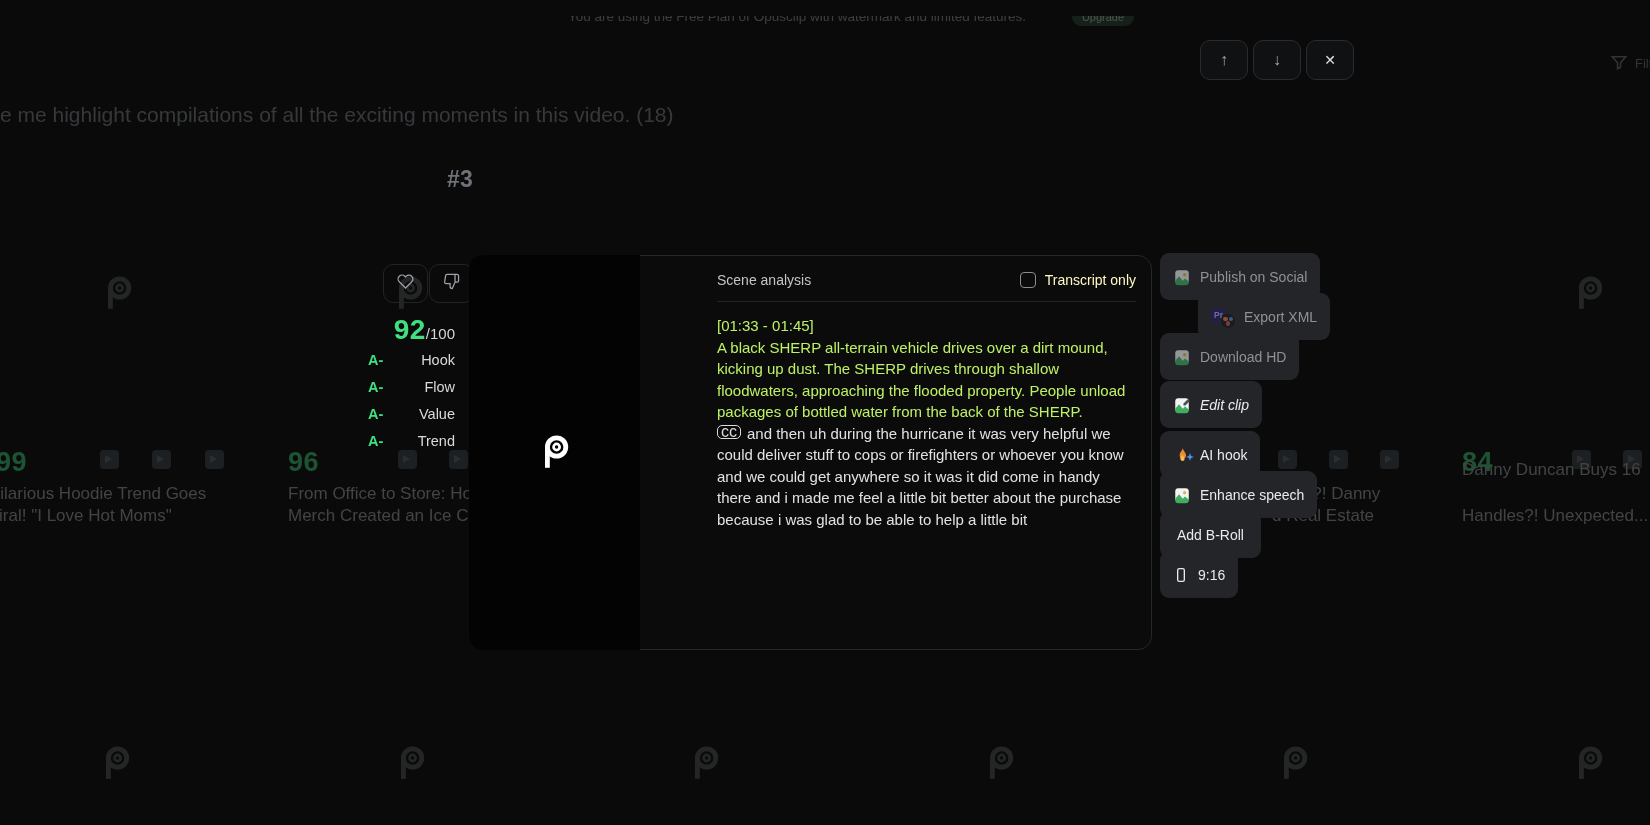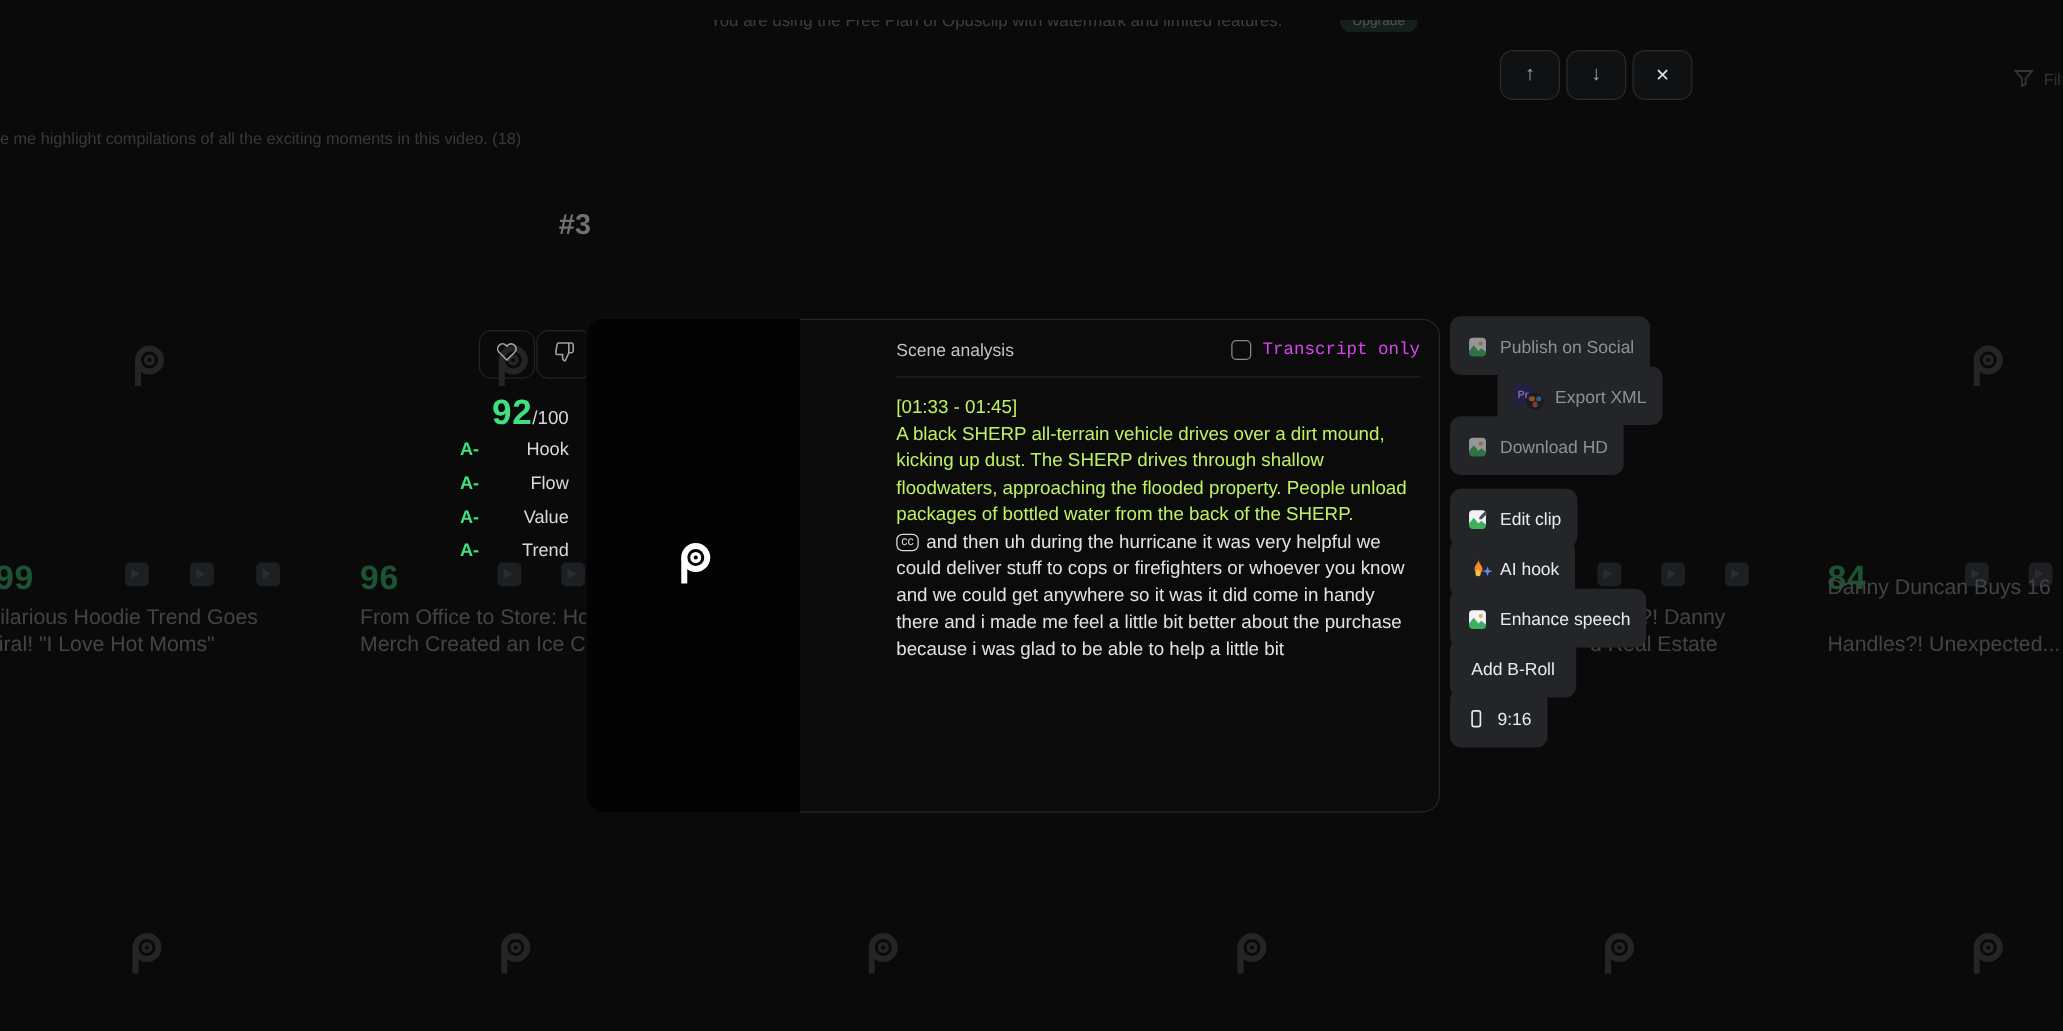--- a/index.html
+++ b/index.html
@@ -5,21 +5,21 @@
   html,body{margin:0;padding:0;background:#000;}
   #screen{position:relative;width:1650px;height:825px;overflow:hidden;background:#0a0a0b;
           font-family:"Liberation Sans","DejaVu Sans",sans-serif;color:#e8e9ea;}
 
   
   #bg-layer{position:absolute;inset:0;opacity:.34;}
   .banner-strip{position:absolute;top:16px;left:0;right:0;height:10px;overflow:hidden;}
   .banner-text{position:absolute;left:568px;top:-7px;font-size:13.5px;color:#9aa0a5;white-space:nowrap;}
   .upgrade-pill{position:absolute;left:1072px;top:-8px;width:62px;height:18px;border-radius:9px;
                 background:#2f4a38;color:#b9e3c6;font-size:11px;display:flex;align-items:center;justify-content:center;}
-  .bg-prompt{position:absolute;left:0px;top:103px;font-size:13px;color:#8a9096;white-space:nowrap;}
+  .bg-prompt{position:absolute;left:0px;top:103px;font-size:21px;color:#8a9096;white-space:nowrap;}
   .filter-wrap{position:absolute;left:1610px;top:53px;display:flex;align-items:center;gap:7px;color:#7d838a;font-size:13px;white-space:nowrap;}
   .bg-score{position:absolute;font-size:27px;font-weight:700;color:#3fe081;letter-spacing:.5px;}
   .bg-title{position:absolute;font-size:17px;color:#aab3ae;white-space:nowrap;}
   .thumb{position:absolute;width:19px;height:19px;border-radius:4px;background:#444b50;}
   .thumb:after{content:"";position:absolute;left:5px;top:5px;border-left:7px solid #6a7177;
                border-top:4.5px solid transparent;border-bottom:4.5px solid transparent;}
   .wm{position:absolute;width:32px;height:40px;}
   .wm svg{width:100%;height:100%;}
 
   
@@ -48,26 +48,26 @@
          border:1px solid #26272b;background:#0b0b0c;}
   .player{position:absolute;left:-1px;top:-1px;bottom:-1px;width:171px;background:#030304;
           border-radius:14px 0 0 14px;display:flex;align-items:center;justify-content:center;}
   .player svg{width:32px;height:40px;}
   .scene{position:absolute;left:170px;right:0;top:0;bottom:0;padding:16px 15px 0 77px;box-sizing:border-box;}
   .scene-head{display:flex;align-items:center;justify-content:space-between;padding-bottom:13px;
               border-bottom:1px solid #232427;gap:48px;}
   .scene-head-label{font-size:14px;color:#c2c5c7;}
   .t-only{display:flex;align-items:center;gap:9px;cursor:pointer;}
   .cbox{width:14px;height:14px;border-radius:4px;border:1.5px solid #888c90;background:transparent;}
-  .t-only-label{font-size:14px;color:#d946ef;font-family:Liberation Mono, monospace;}
+  .t-only-label{font-size:14px;color:#fef9c3;}
   .scene-body{padding-top:13px;font-size:15px;line-height:21.5px;}
   .ts,.desc{color:#bef264;}
   .speech{color:#e0e2e3;}
   .cc-badge{display:inline-block;border:1.5px solid #d9dbdc;border-radius:5px;color:#d9dbdc;
-            font-size:10px;line-height:12px;padding:0 3px;margin-right:6px;transform:translateY(-2px);}
+            font-size:16px;line-height:12px;padding:0 3px;margin-right:6px;transform:translateY(-2px);}
 
   
   .action{position:absolute;left:1160px;height:47px;border-radius:9px;background:#232528;
           display:inline-flex;align-items:center;gap:9px;padding:0 13px;font-size:14px;cursor:pointer;white-space:nowrap;}
   .action .lbl{color:#eaebec;}
   .action.disabled .lbl{color:#8e9296;}
   .action.disabled .ic{opacity:.55;}
   .ic{display:flex;align-items:center;justify-content:center;}
   .ic-export{position:relative;width:24px;height:18px;}
   .pr-chip{position:absolute;left:0;top:0;width:15px;height:15px;border-radius:3px;background:#241b5e;
@@ -286,21 +286,21 @@
     <span class="ic">
       <svg viewBox="0 0 24 24" width="18" height="18">
           <rect x="3" y="3" width="18" height="18" rx="4" fill="#f2f3f4"></rect>
           <path d="M3 17l5-6 5 6 3-3 5 4v1a4 4 0 0 1-4 4H7a4 4 0 0 1-4-4z" fill="#3fae5f"></path>
           <circle cx="15.5" cy="9" r="2.2" fill="#d8b74a"></circle>
         </svg>
     </span>
     <span class="lbl">Download HD</span>
   </div>
 
-  <div class="action" style="top:391px;">
+  <div class="action" style="top:381px;font-style:italic;">
     <span class="ic">
       <svg viewBox="0 0 24 24" width="18" height="18">
           <rect x="3" y="3" width="18" height="18" rx="4" fill="#f2f3f4"></rect>
           <path d="M3 17l5-6 5 6 3-3 5 4v1a4 4 0 0 1-4 4H7a4 4 0 0 1-4-4z" fill="#3fae5f"></path>
           <path d="M14 10l6-6 2.5 2.5-6 6H14z" fill="#4a4f54"></path>
         </svg>
     </span>
     <span class="lbl">Edit clip</span>
   </div>
 

